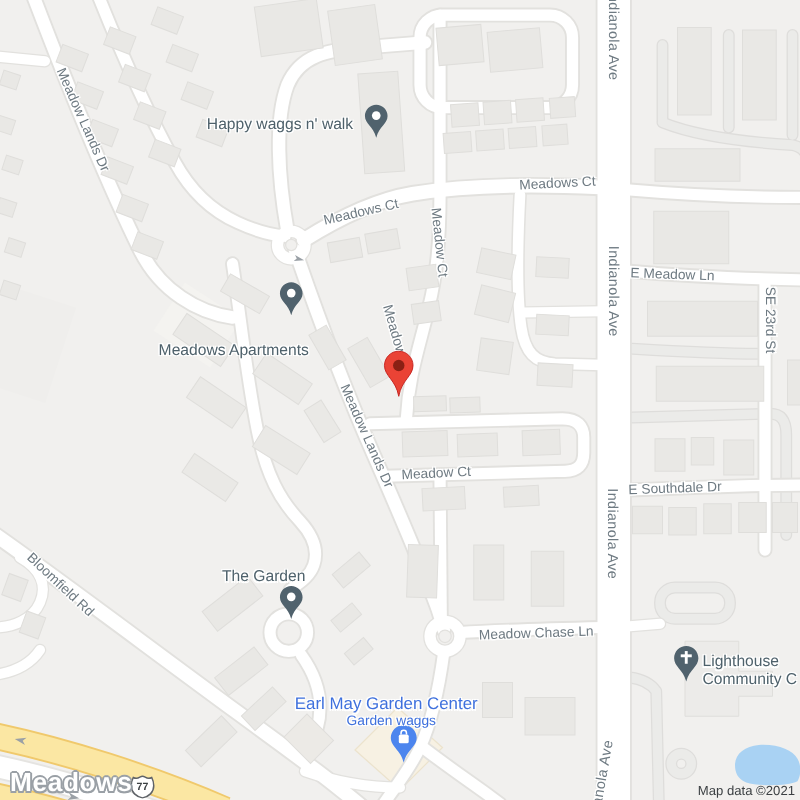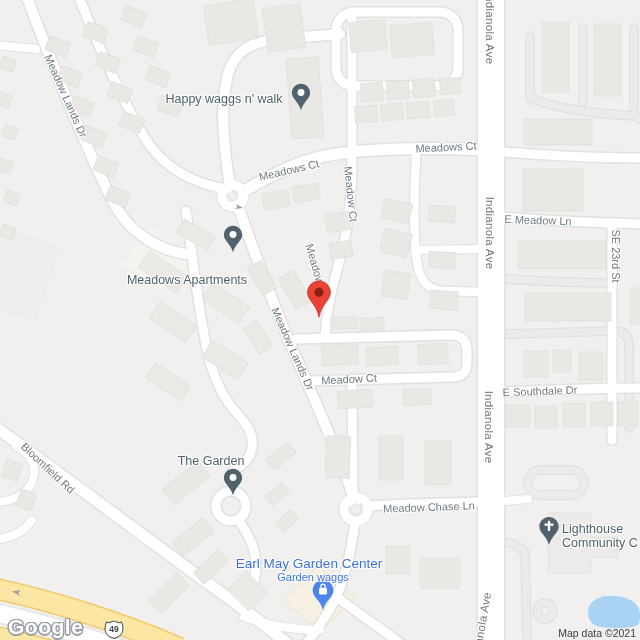--- a/index.html
+++ b/index.html
@@ -310,19 +310,19 @@
       <div class="pin" style="left: 306px; top: 280px;"><svg width="26" height="38" viewBox="0 0 26 40">
           <path d="M13 1 C6.4 1 1 6.4 1 13 c0 9 9.5 12 12 26 c2.5-14 12-17 12-26 C25 6.4 19.6 1 13 1Z" fill="#ea4335" stroke="#c5221f" stroke-width="0.8"></path>
           <circle cx="13" cy="13" r="4.8" fill="#8a2014"></circle>
         </svg></div>
     </div>
 
 <div class="shield">
   <svg width="20" height="19" viewBox="0 0 20 19">
     <path d="M10 1 C8.2 1 7.4 2.6 5.2 2.6 C3.6 2.6 2.6 2 2.6 2 C1.6 4 1 6.2 1 8.6 C1 13.9 5 17.4 10 18.3 C15 17.4 19 13.9 19 8.6 C19 6.2 18.4 4 17.4 2 C17.4 2 16.4 2.6 14.8 2.6 C12.6 2.6 11.8 1 10 1 Z" fill="#ffffff" stroke="#5f6368" stroke-width="1.2"></path>
   </svg>
-  <div class="num">49</div>
+  <div class="num">77</div>
 </div>
 
-<div class="watermark">Google</div>
+<div class="watermark">Meadows</div>
 <div class="attribution">Map data ©2021</div>
 
 </div>
 
 </body></html>

